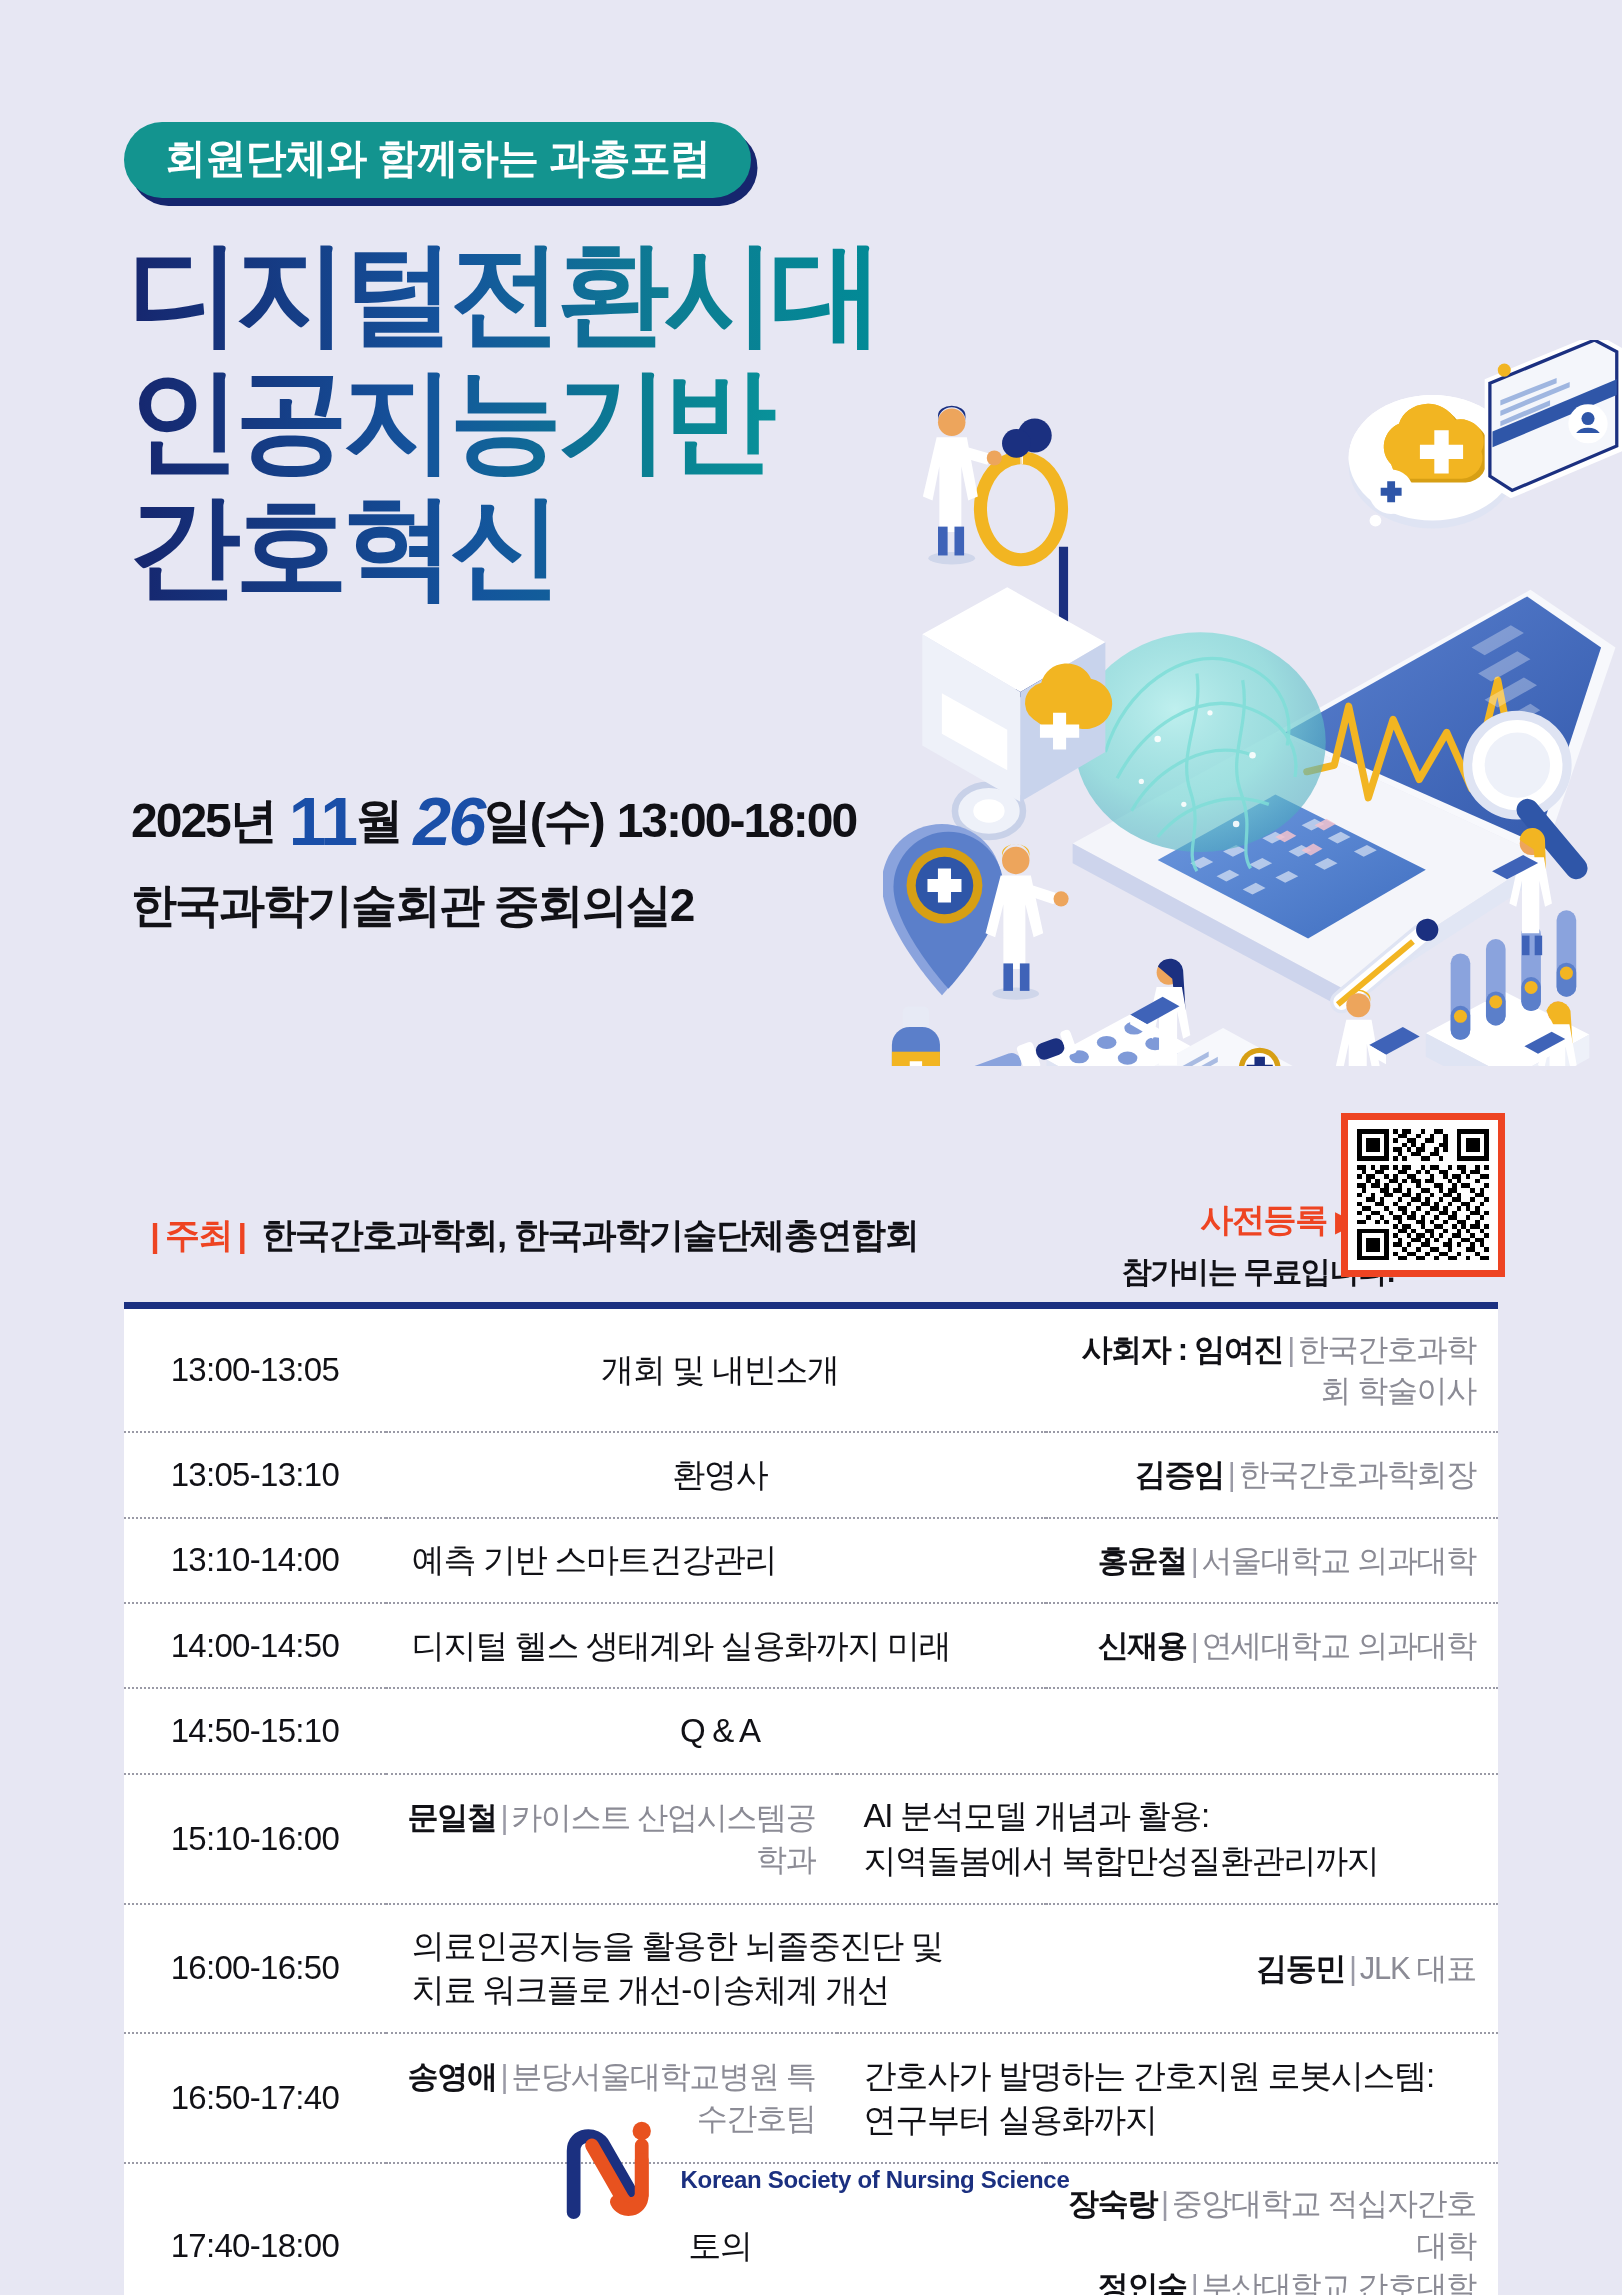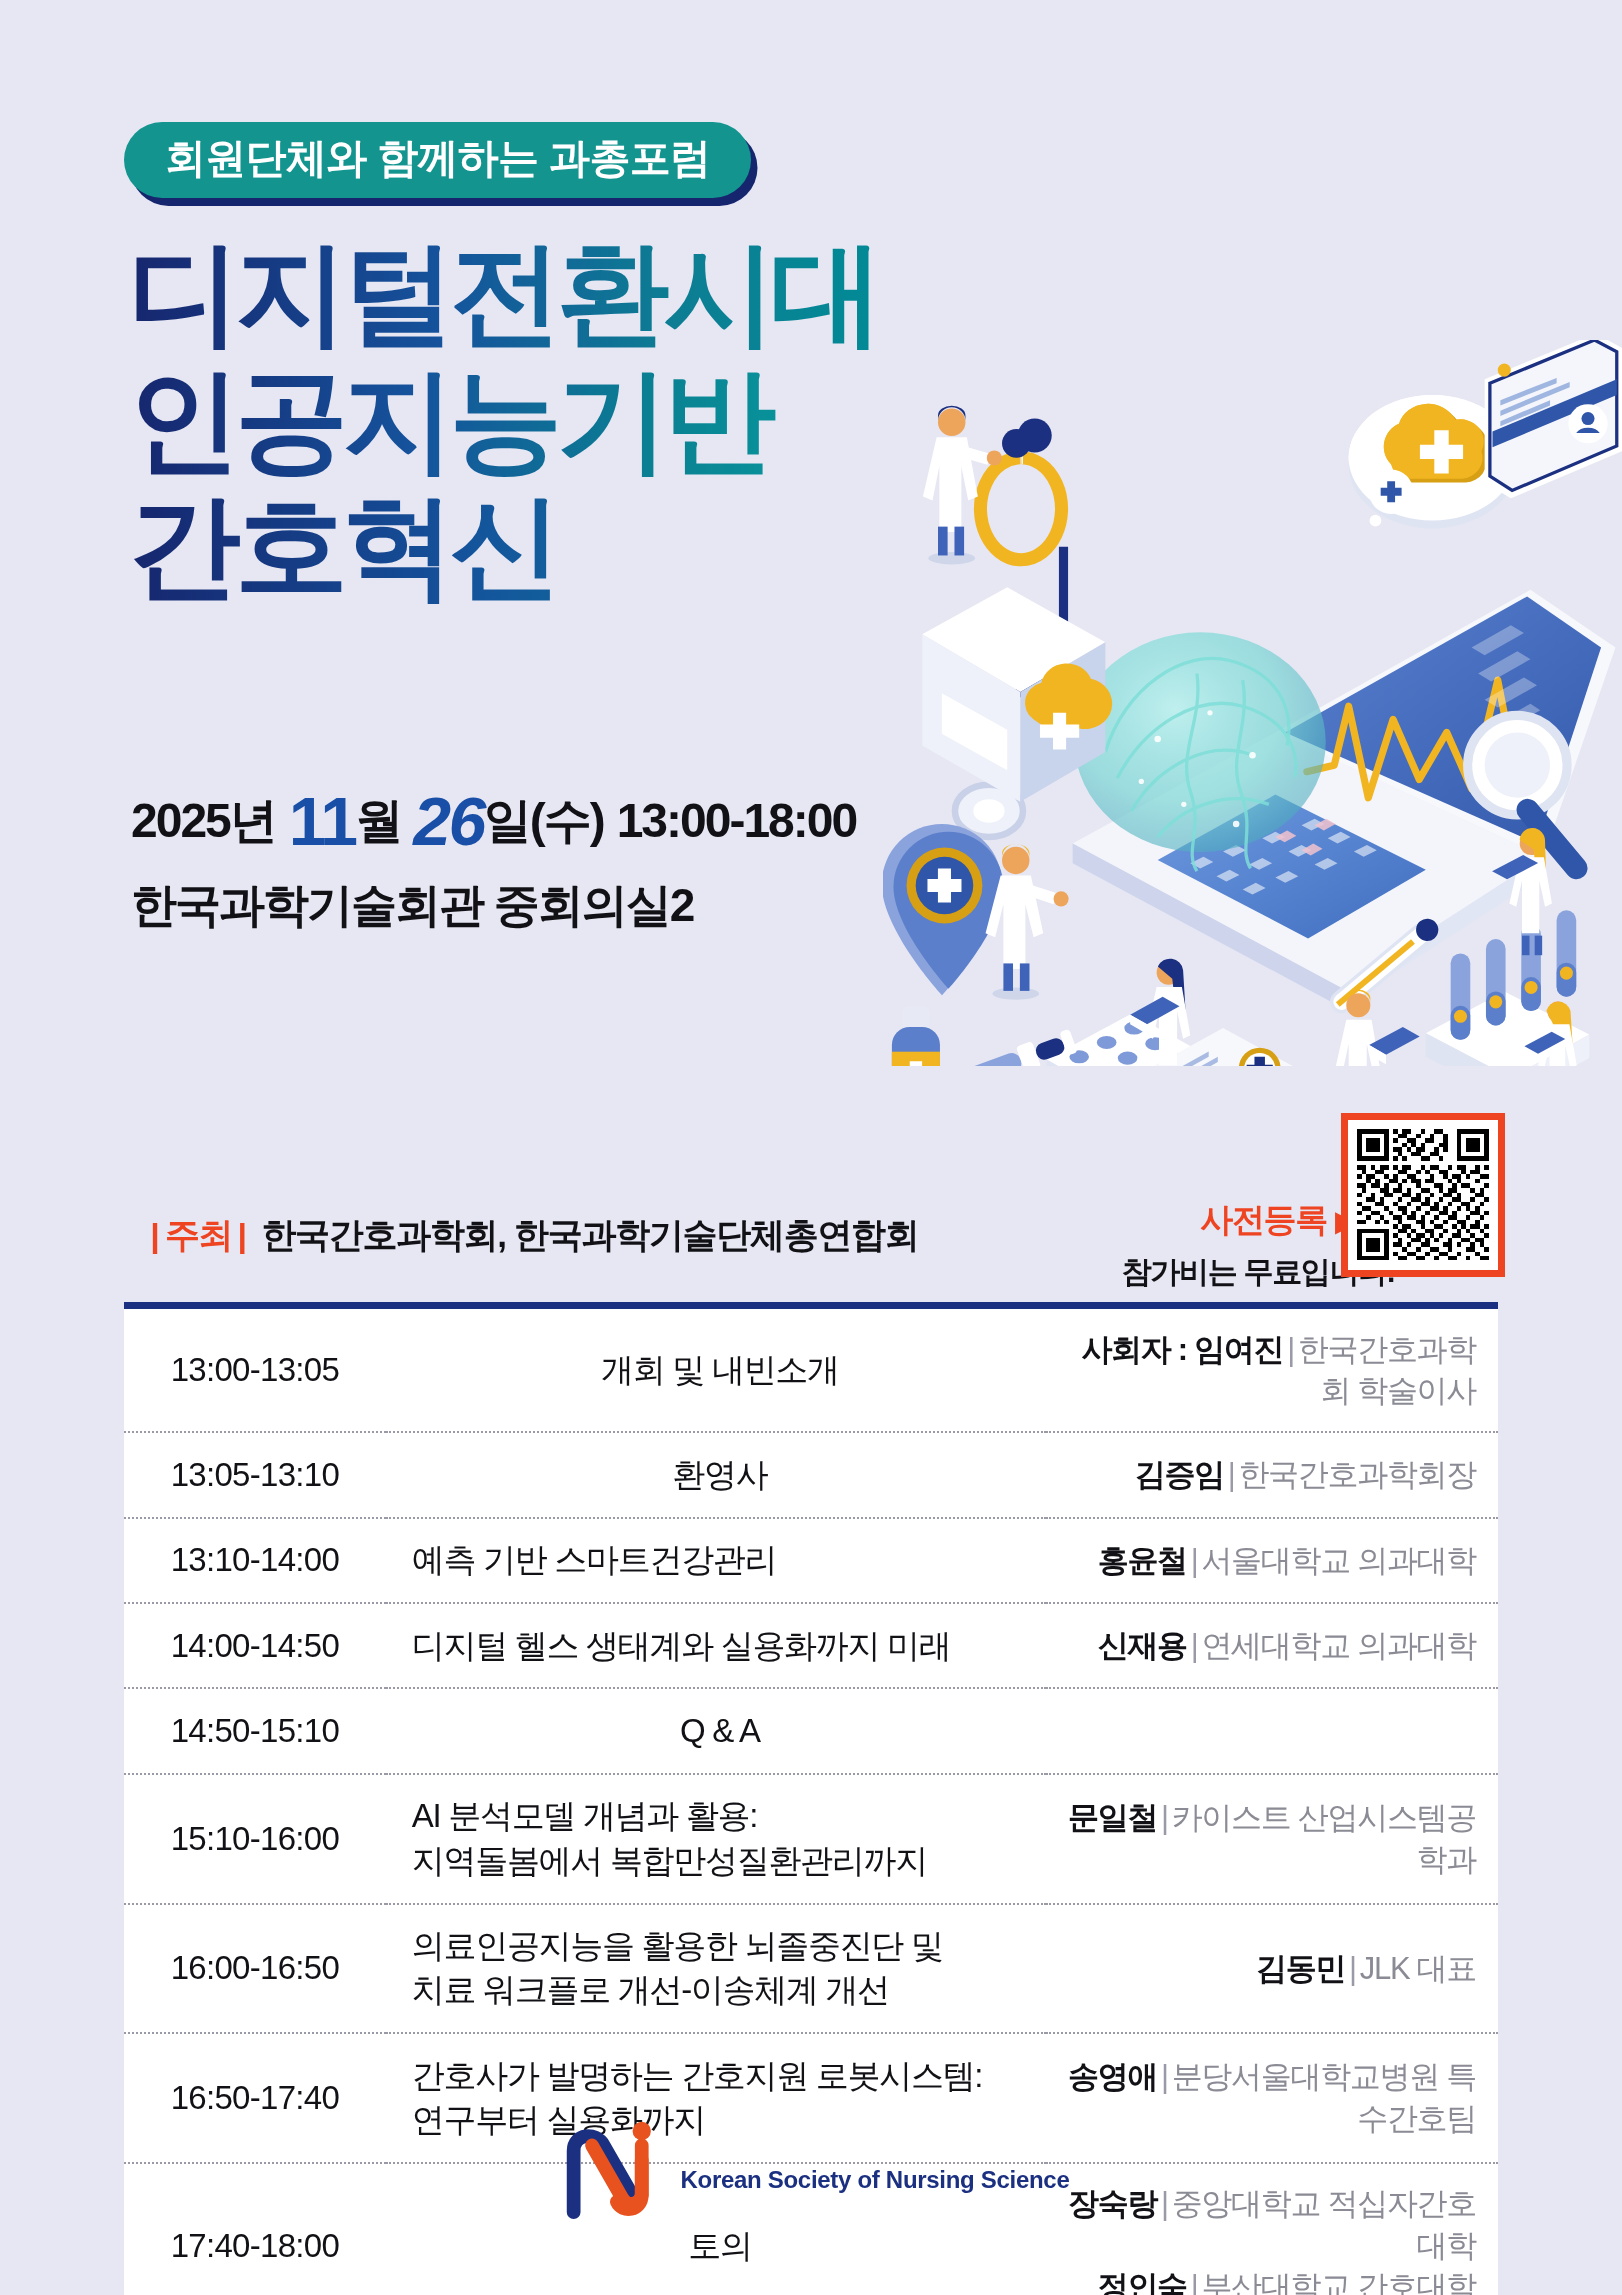--- a/index.html
+++ b/index.html
@@ -718,47 +718,47 @@
         <div class="title-txt center">Q &amp; A</div>
       </div>
       <div class="cell c-spk">
         <div class="spk-txt"></div>
       </div>
     </div>
     <div class="srow">
       <div class="cell c-time">
         <div class="time-txt">15:10-16:00</div>
       </div>
+      <div class="cell c-spk">
+        <div class="spk-txt"><span class="spk-name">문일철</span><span class="spk-sep">|</span><span class="spk-aff">카이스트 산업시스템공학과</span></div>
+      </div>
       <div class="cell c-title">
         <div class="title-txt">AI 분석모델 개념과 활용:<br>지역돌봄에서 복합만성질환관리까지</div>
       </div>
-      <div class="cell c-spk">
-        <div class="spk-txt"><span class="spk-name">문일철</span><span class="spk-sep">|</span><span class="spk-aff">카이스트 산업시스템공학과</span></div>
-      </div>
     </div>
     <div class="srow">
       <div class="cell c-time">
         <div class="time-txt">16:00-16:50</div>
       </div>
       <div class="cell c-title">
         <div class="title-txt">의료인공지능을 활용한 뇌졸중진단 및<br>치료 워크플로 개선-이송체계 개선</div>
       </div>
       <div class="cell c-spk">
         <div class="spk-txt"><span class="spk-name">김동민</span><span class="spk-sep">|</span><span class="spk-aff">JLK 대표</span></div>
       </div>
     </div>
     <div class="srow">
       <div class="cell c-time">
         <div class="time-txt">16:50-17:40</div>
       </div>
+      <div class="cell c-spk">
+        <div class="spk-txt"><span class="spk-name">송영애</span><span class="spk-sep">|</span><span class="spk-aff">분당서울대학교병원 특수간호팀</span></div>
+      </div>
       <div class="cell c-title">
         <div class="title-txt">간호사가 발명하는 간호지원 로봇시스템:<br>연구부터 실용화까지</div>
-      </div>
-      <div class="cell c-spk">
-        <div class="spk-txt"><span class="spk-name">송영애</span><span class="spk-sep">|</span><span class="spk-aff">분당서울대학교병원 특수간호팀</span></div>
       </div>
     </div>
     <div class="srow">
       <div class="cell c-time">
         <div class="time-txt">17:40-18:00</div>
       </div>
       <div class="cell c-title">
         <div class="title-txt center">토의</div>
       </div>
       <div class="cell c-spk">

